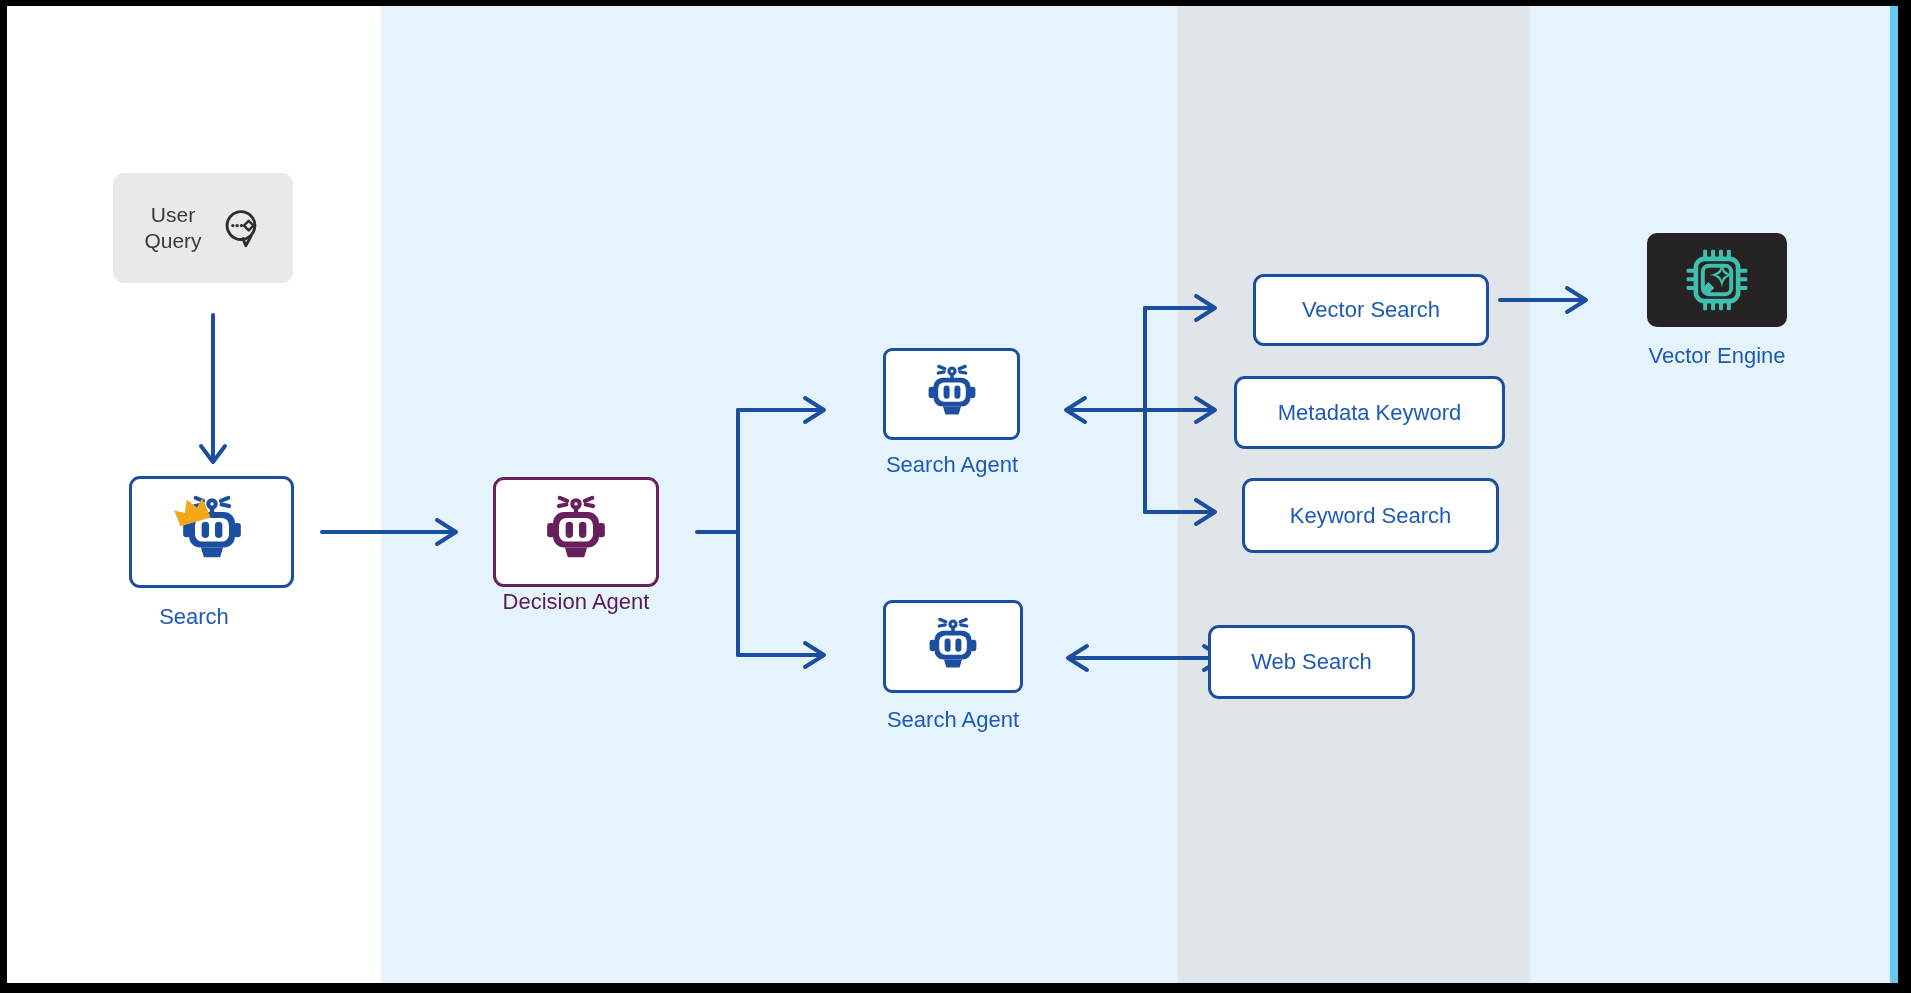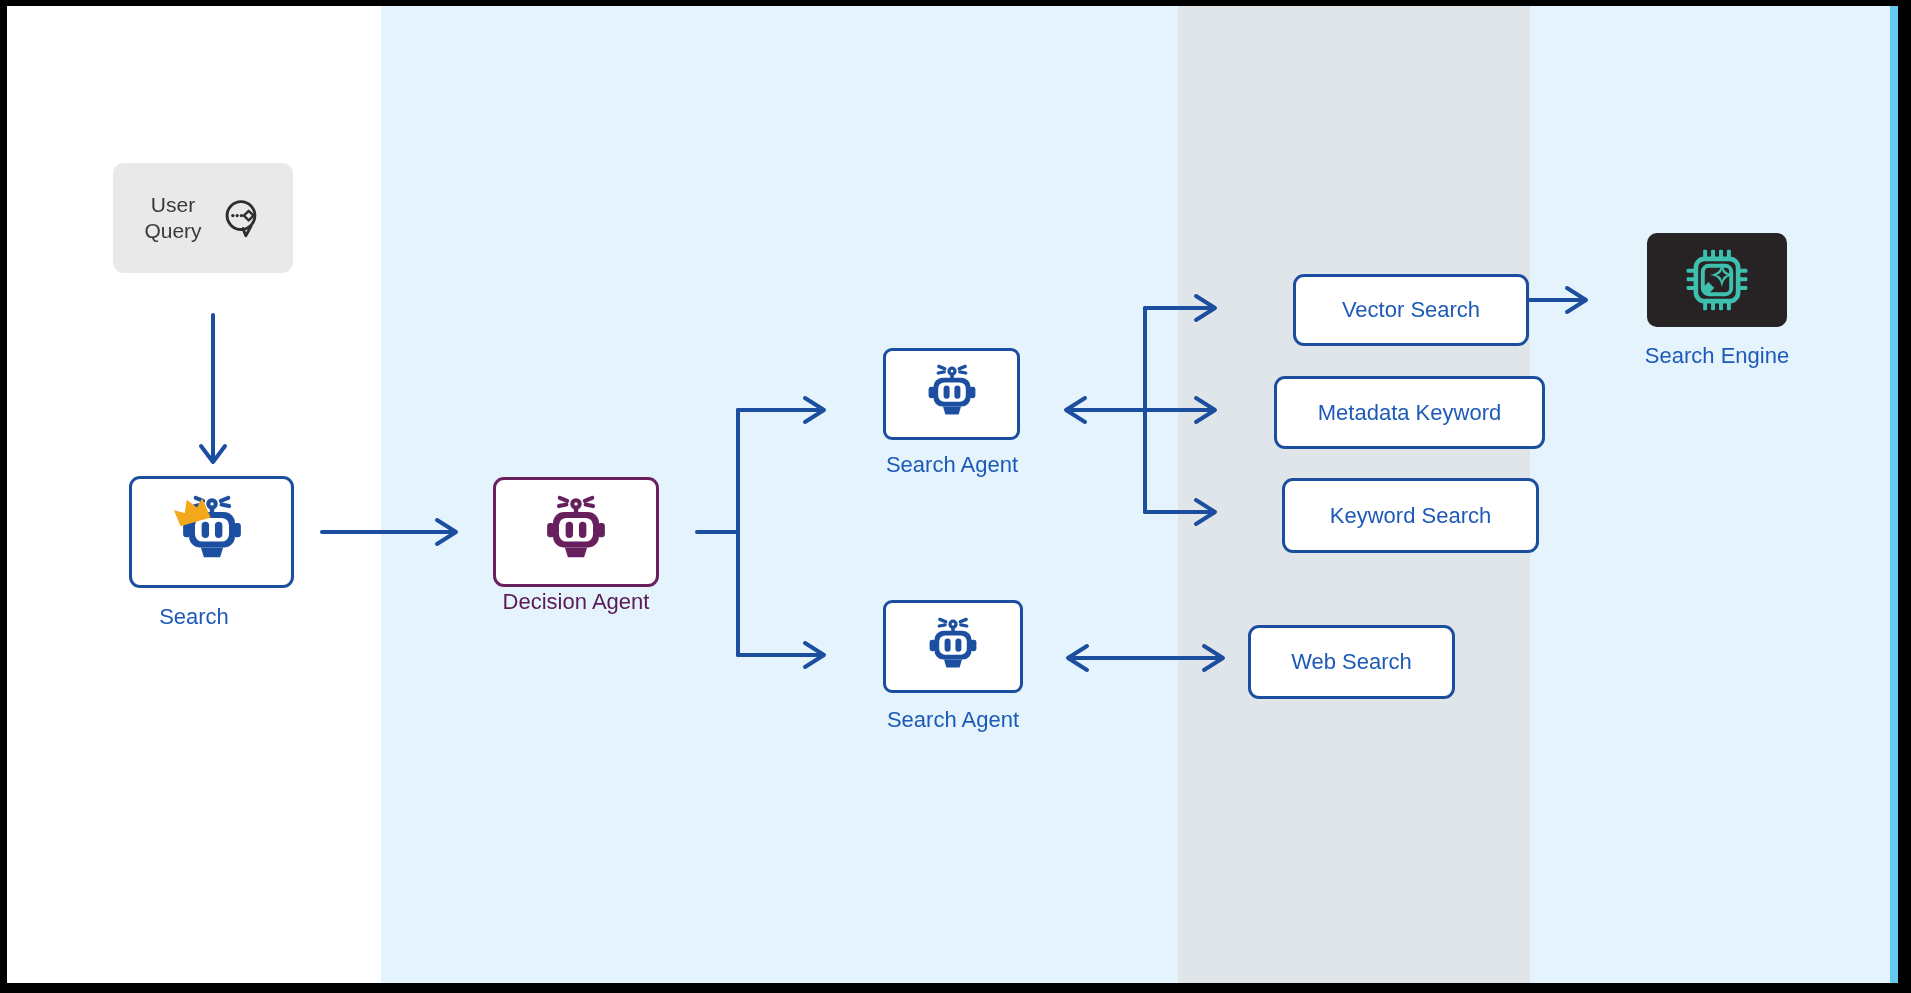--- a/index.html
+++ b/index.html
@@ -11,21 +11,21 @@
   .band{position:absolute;top:6px;height:977px;}
   .band.white{left:7px;width:374px;background:var(--band-white,#fff);}
   .band.blue1{left:381px;width:797px;background:var(--band-blue,#e4f3fc);}
   .band.gray{left:1178px;width:352px;background:var(--band-gray,#dfe5e8);}
   .band.blue2{left:1530px;width:360px;background:var(--band-blue,#e4f3fc);}
   .band.stripe{left:1890px;width:8px;background:var(--edge-stripe,#66c9f2);}
 
   .node{position:absolute;display:flex;align-items:center;justify-content:center;box-sizing:border-box;}
 
   .user-query{
-    left:113px;top:163px;width:180px;height:110px;
+    left:113px;top:173px;width:180px;height:110px;
     background:var(--user-query-bg,#e9e9e9);border-radius:11px;
     gap:12px;
   }
   .user-query .uq-text{
     font-size:21px;line-height:1.25;color:var(--user-query-text,#3a3a3a);
     text-align:center;font-weight:500;width:64px;
   }
   .uq-icon{width:48px;height:48px;color:#2e2e2e;}
 
   .agent-box{
@@ -44,21 +44,21 @@
   .robot{width:74px;height:74px;}
   .robot.small{width:60px;height:60px;}
   .blue-robot{color:var(--robot-blue,#1d4fa1);}
   .purple-robot{color:var(--agent-purple,#671f5e);}
   .crown{position:absolute;left:41px;top:18px;width:38px;height:28px;
     transform:rotate(-16deg);color:var(--crown-gold,#f3a81c);}
 
   .pill{
     position:absolute;background:#fff;display:flex;align-items:center;justify-content:center;
     border:3px solid var(--arrow-blue,#1b4e9e);border-radius:11px;
-    font-size:22px;font-weight:500;color:var(--label-blue,#1d5ab8);margin-left:40px;
+    font-size:22px;font-weight:500;color:var(--label-blue,#1d5ab8);
   }
   .vector-box{left:1253px;top:274px;width:230px;height:66px;}
   .metadata-box{left:1234px;top:376px;width:265px;height:67px;}
   .keyword-box{left:1242px;top:478px;width:251px;height:69px;}
   .web-box{left:1208px;top:625px;width:201px;height:68px;}
 
   .engine-box{left:1647px;top:233px;width:140px;height:94px;
     background:var(--engine-bg,#272325);border-radius:10px;}
   .chip{width:66px;height:66px;color:var(--chip-teal,#3ec0af);}
 
@@ -223,13 +223,13 @@
 </div>
 <div class="pill web-box">
   <span>Web Search</span>
 </div>
 
 <div class="node engine-box">
   <svg class="chip">
       <use href="#chip"></use>
     </svg>
 </div>
-<div class="node-label lbl-engine">Search Engine</div>
+<div class="node-label lbl-engine">Vector Engine</div>
 
 </body></html>

